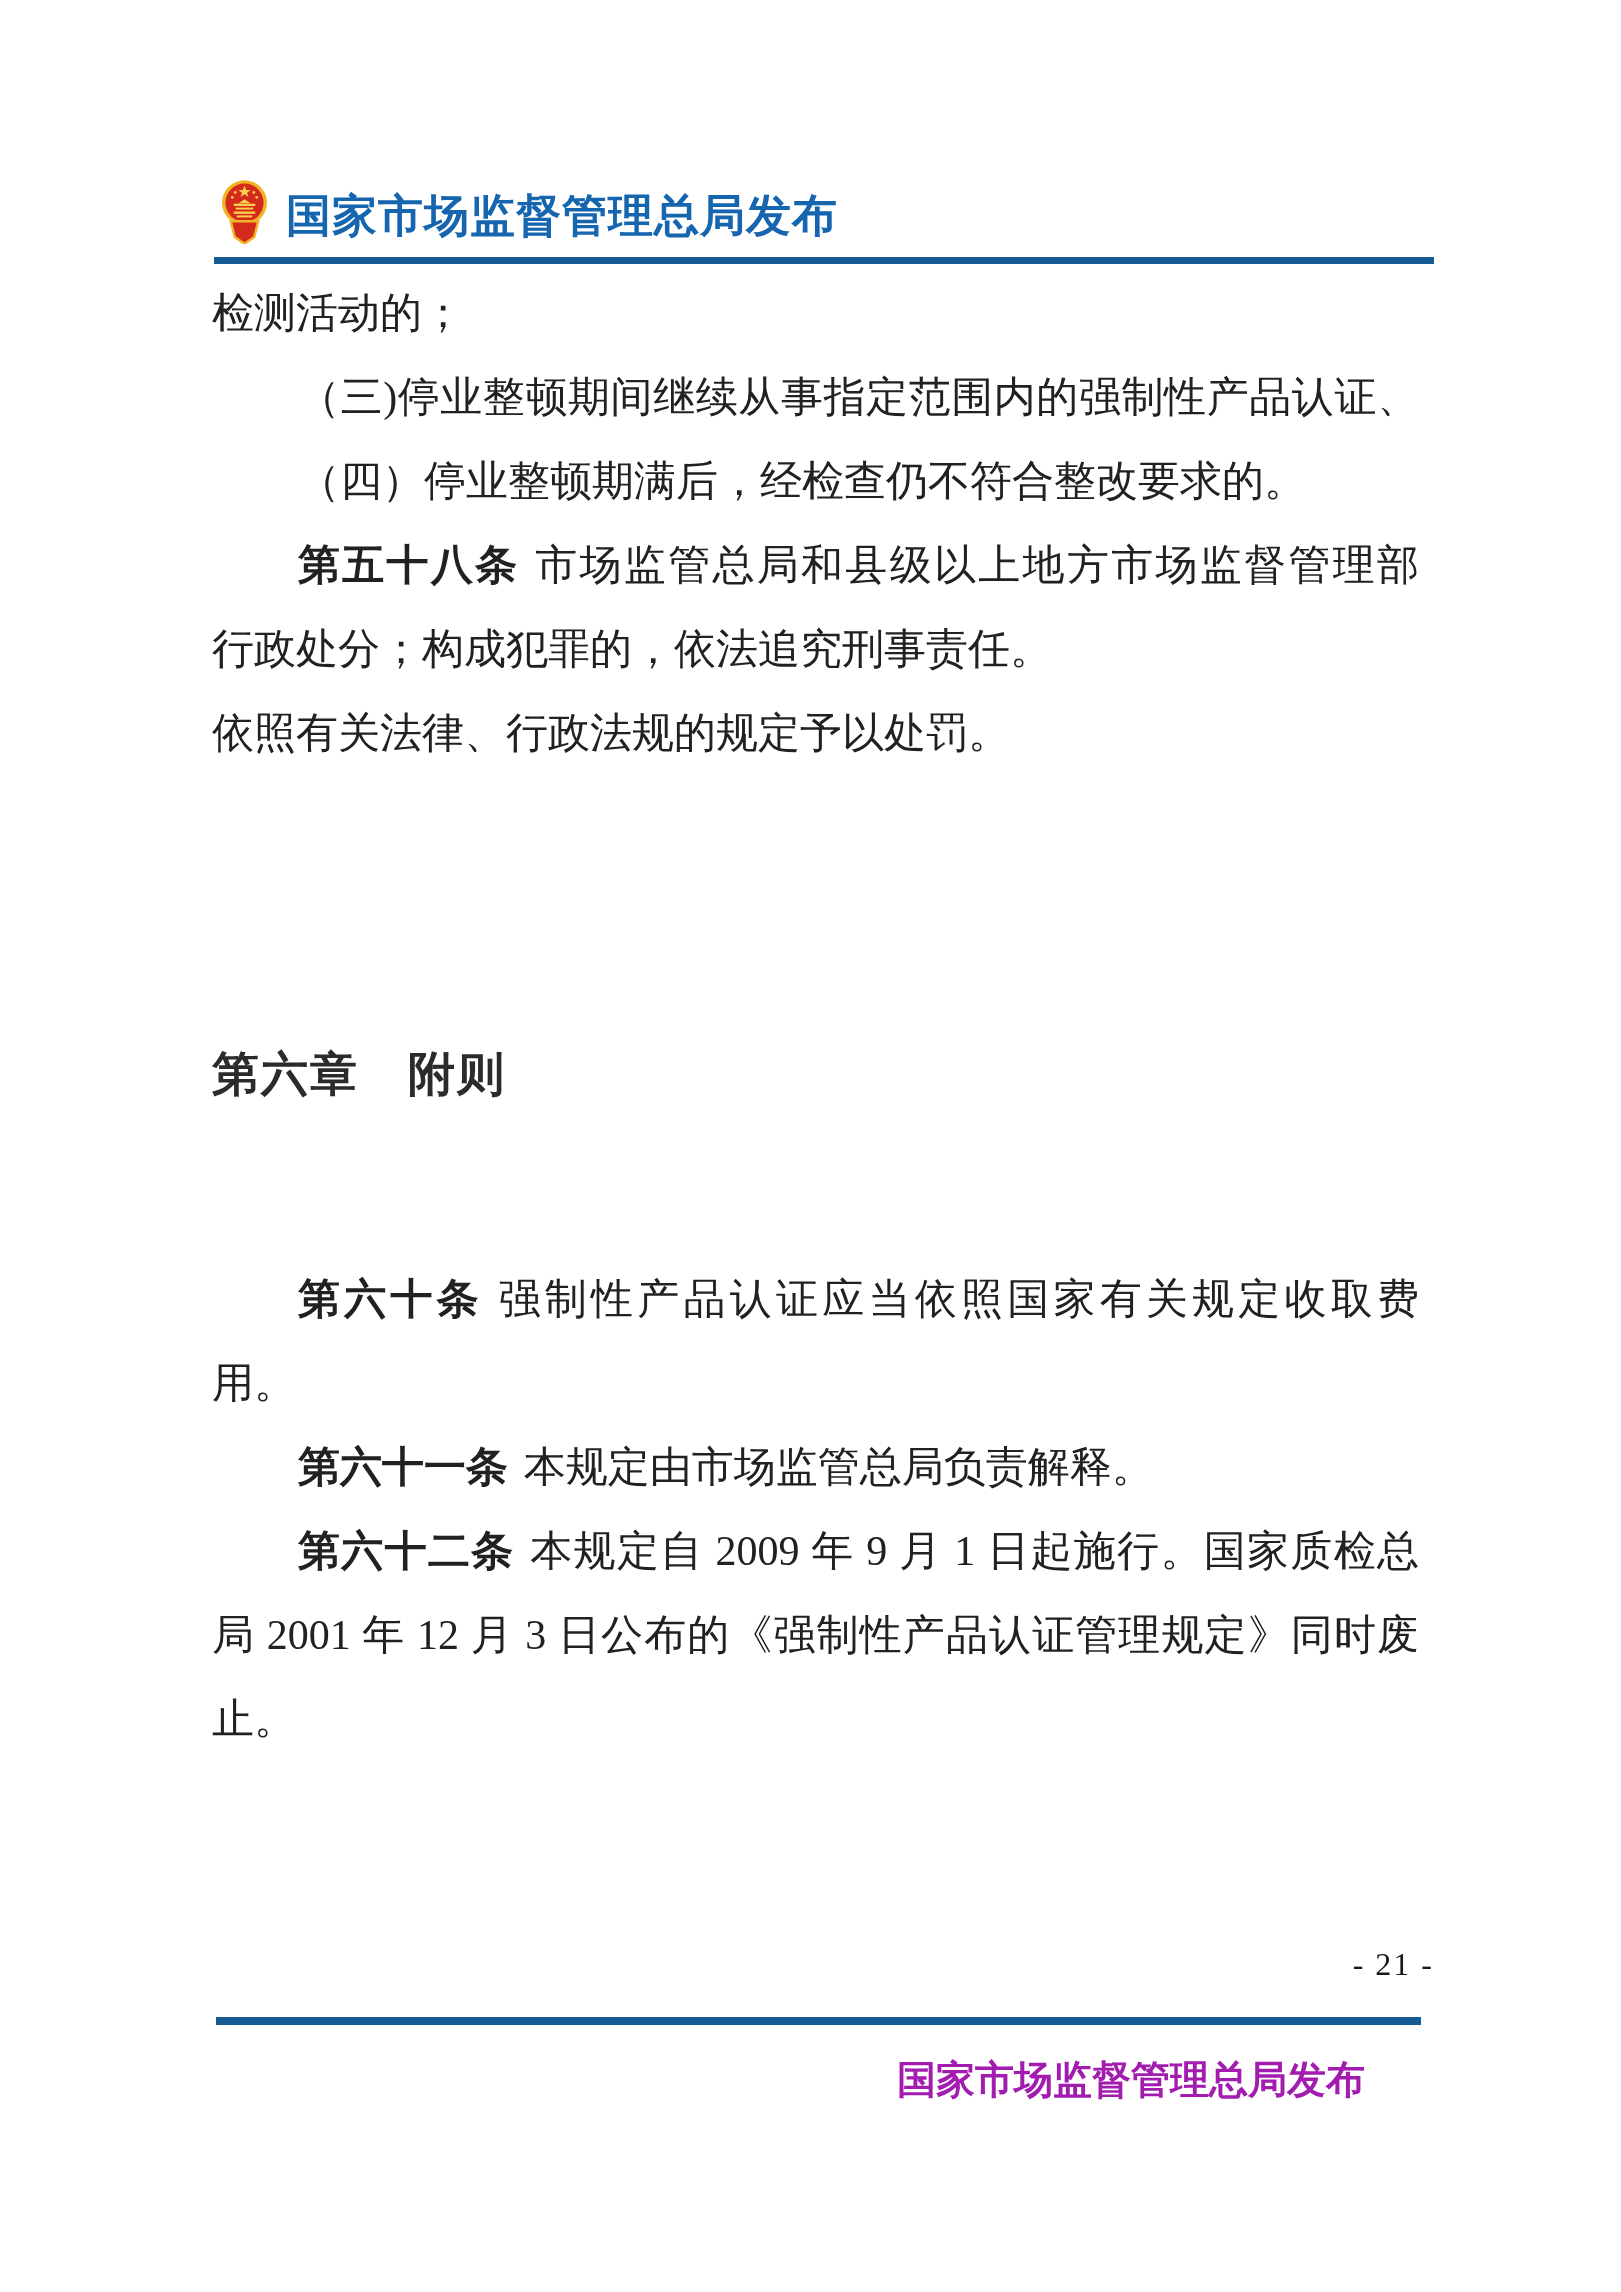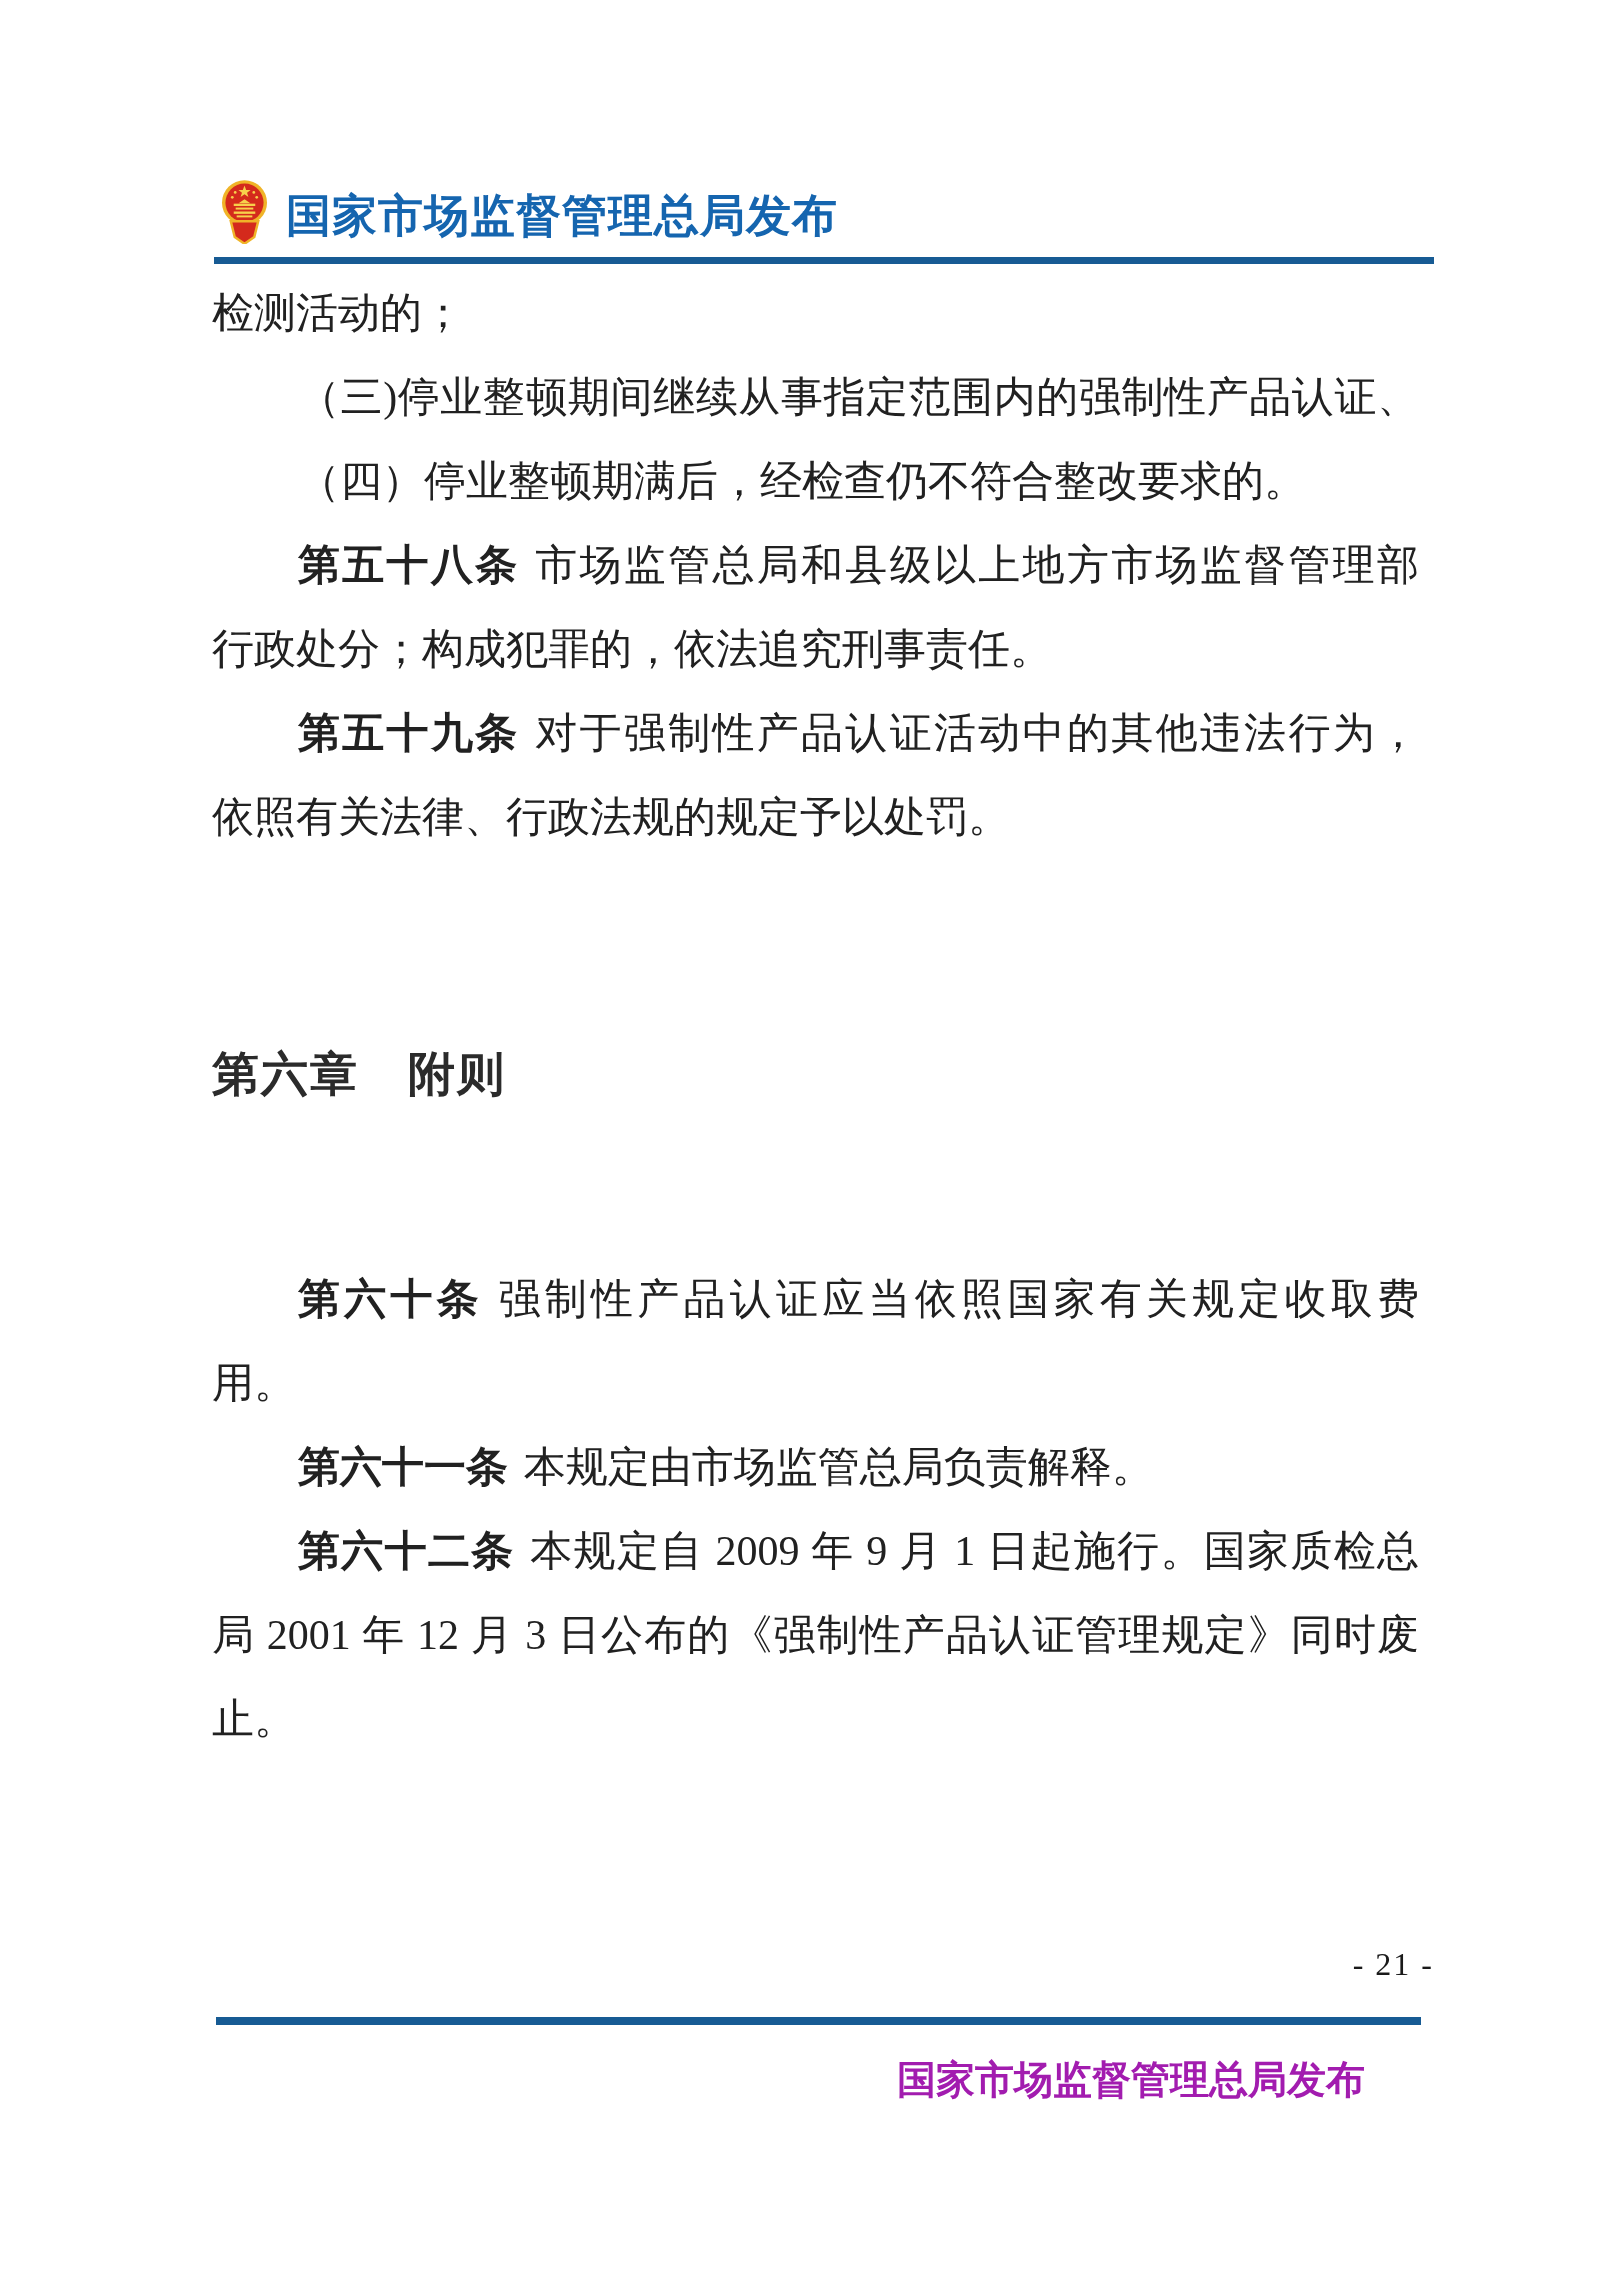--- a/index.html
+++ b/index.html
@@ -93,21 +93,20 @@
   <div class="hdr-title" style="color: rgb(21, 101, 175);">国家市场监督管理总局发布</div>
   <div class="hdr-rule" style="background: rgb(23, 91, 148);"></div>
 
   <main>
     <div class="block block-a" style="color: rgb(33, 33, 33);">
         <div class="line">检测活动的；</div>
         <div class="line indent justify">（三)停业整顿期间继续从事指定范围内的强制性产品认证、</div>
         <div class="line indent">（四）停业整顿期满后，经检查仍不符合整改要求的。</div>
         <div class="line indent justify"><span class="lead">第五十八条</span>市场监管总局和县级以上地方市场监督管理部</div>
         <div class="line">行政处分；构成犯罪的，依法追究刑事责任。</div>
-        <div class="line indent justify"><span class="lead">第五十九条</span>对于强制性产品认证活动中的其他违法行为，</div>
         <div class="line">依照有关法律、行政法规的规定予以处罚。</div>
       </div>
     <h2 class="chapter">第六章　附则</h2>
     <div class="block block-b" style="color: rgb(33, 33, 33);">
         <div class="line indent justify"><span class="lead">第六十条</span>强制性产品认证应当依照国家有关规定收取费</div>
         <div class="line">用。</div>
         <div class="line indent"><span class="lead">第六十一条</span>本规定由市场监管总局负责解释。</div>
         <div class="line indent justify"><span class="lead">第六十二条</span>本规定自 2009 年 9 月 1 日起施行。国家质检总</div>
         <div class="line justify">局 2001 年 12 月 3 日公布的《强制性产品认证管理规定》同时废</div>
         <div class="line">止。</div>

